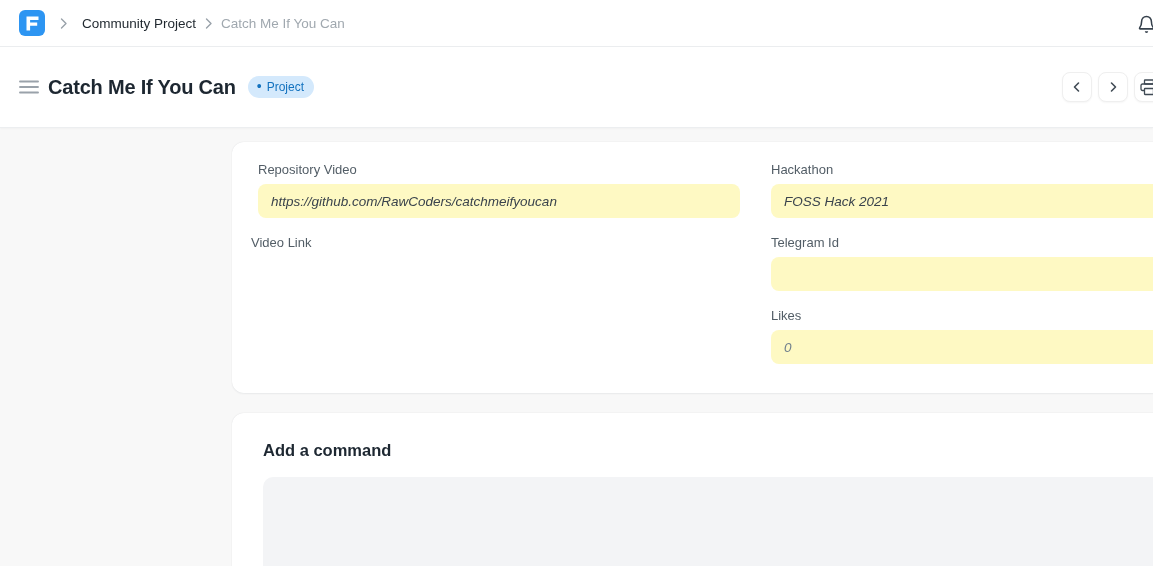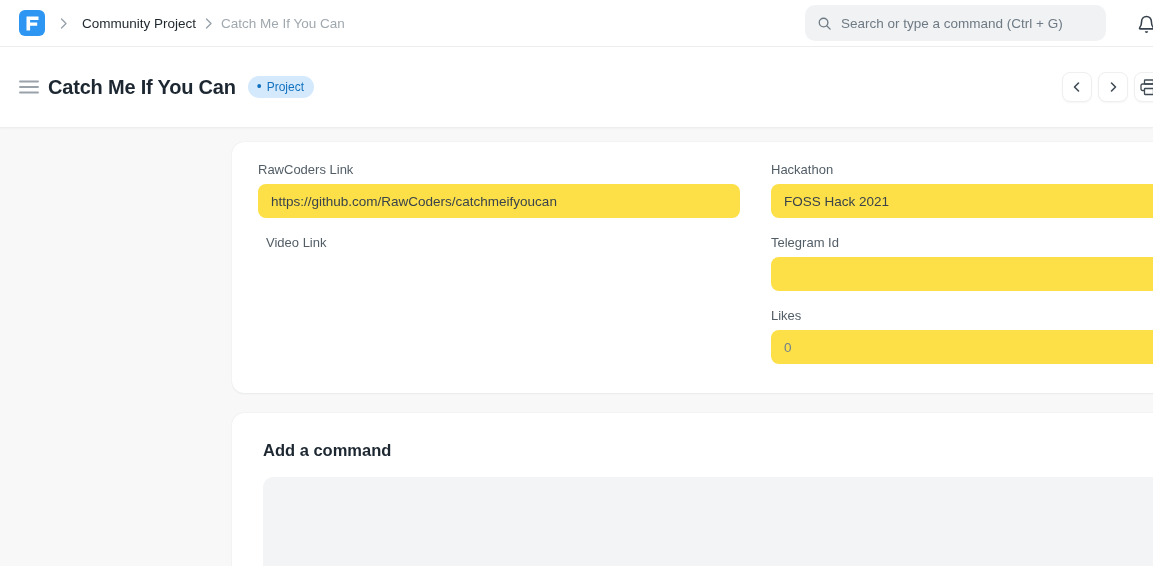--- a/index.html
+++ b/index.html
@@ -75,30 +75,30 @@
   .card {
     position:absolute; background:#ffffff; border-radius:12px;
     box-shadow:0 0.5px 2px rgba(25,39,52,0.06), 0 0 1px rgba(25,39,52,0.08);
   }
   .card-details { left:232px; top:142px; width:1110px; height:251px; }
   .card-comments { left:232px; top:413px; width:1110px; height:220px; }
 
   .field { position:absolute; }
   .pos-r1c1 { left:26px;  top:20px;  width:482px; }
   .pos-r1c2 { left:539px; top:20px;  width:560px; }
-  .pos-r2c1 { left:34px;  top:93px;  width:482px; }
+  .pos-r2c1 { left:19px;  top:93px;  width:482px; }
   .pos-r2c2 { left:539px; top:93px;  width:560px; }
   .pos-r3c2 { left:539px; top:166px; width:560px; }
   .field-label {
     font-size:13px; color:#525d66; line-height:15px; margin-bottom:7px;
   }
   .field input {
-    width:100%; height:34px; background:#fde047; border:none; border-radius:8px;
+    width:100%; height:34px; background:#fef9c3; border:none; border-radius:8px;
     padding:0 13px; font-family:"Liberation Sans", sans-serif;
-    font-size:13.5px; color:#3a434c; outline:none;
+    font-size:13.5px; color:#3a434c; outline:none;font-style:italic;
   }
   .field input.readonly-value { color:#71808d; }
 
   .comment-heading {
     position:absolute; left:31px; top:28px;
     font-size:16.5px; font-weight:bold; color:#1d2731;
   }
   .comment-box {
     position:absolute; left:31px; top:64px; width:1048px; height:160px;
     background:#f3f4f6; border:none; border-radius:10px; resize:none; outline:none;
@@ -124,29 +124,20 @@
     </span>
     <span class="crumb-link">Community Project</span>
     <span class="crumb-sep">
       <svg width="7" height="11" viewBox="0 0 7 11">
           <path d="M1.5 1 L6 5.5 L1.5 10" stroke="#98a1a9" stroke-width="1.4" fill="none" stroke-linecap="round" stroke-linejoin="round"></path>
         </svg>
     </span>
     <span class="crumb-current">Catch Me If You Can</span>
   </nav>
 
-  <div class="search-box">
-    <span style="display:flex;">
-      <svg width="15" height="15" viewBox="0 0 16 16">
-          <circle cx="7" cy="7" r="4.6" stroke="#6e7a84" stroke-width="1.4" fill="none"></circle>
-          <line x1="10.6" y1="10.6" x2="14" y2="14" stroke="#6e7a84" stroke-width="1.4" stroke-linecap="round"></line>
-        </svg>
-    </span>
-    <input type="text" placeholder="Search or type a command (Ctrl + G)" style="">
-  </div>
 
   <button class="bell-btn">
     <svg width="19" height="21" viewBox="0 0 18 20">
       <path d="M9 2.3 C6.1 2.3 4.3 4.6 4.3 7.4 C4.3 11 3.1 12.5 2.5 13.2 C2.2 13.6 2.4 14.2 3 14.2 H15 C15.6 14.2 15.8 13.6 15.5 13.2 C14.9 12.5 13.7 11 13.7 7.4 C13.7 4.6 11.9 2.3 9 2.3 Z" fill="none" stroke="#36414c" stroke-width="1.5" stroke-linejoin="round"></path>
       <path d="M7.4 16.4 a1.6 1.6 0 0 0 3.2 0" fill="#36414c"></path>
     </svg>
   </button>
 </header>
 
 <section class="page-header">
@@ -184,21 +175,21 @@
         <rect x="1" y="5" width="16" height="6.5" rx="1.5" stroke="#3f4a54" fill="none" stroke-width="1.3"></rect>
         <rect x="4.5" y="9.5" width="9" height="6" rx="0.5" stroke="#3f4a54" fill="#ffffff" stroke-width="1.3"></rect>
       </svg>
     </button>
   </div>
 </section>
 
 <section class="card card-details">
 
   <div class="field pos-r1c1">
-    <div class="field-label">RawCoders Link</div>
+    <div class="field-label">Repository Video</div>
     <input type="text" value="https://github.com/RawCoders/catchmeifyoucan" style="">
   </div>
 
   <div class="field pos-r1c2">
     <div class="field-label">Hackathon</div>
     <input type="text" value="FOSS Hack 2021" style="">
   </div>
 
   <div class="field pos-r2c1">
     <div class="field-label">Video Link</div>

